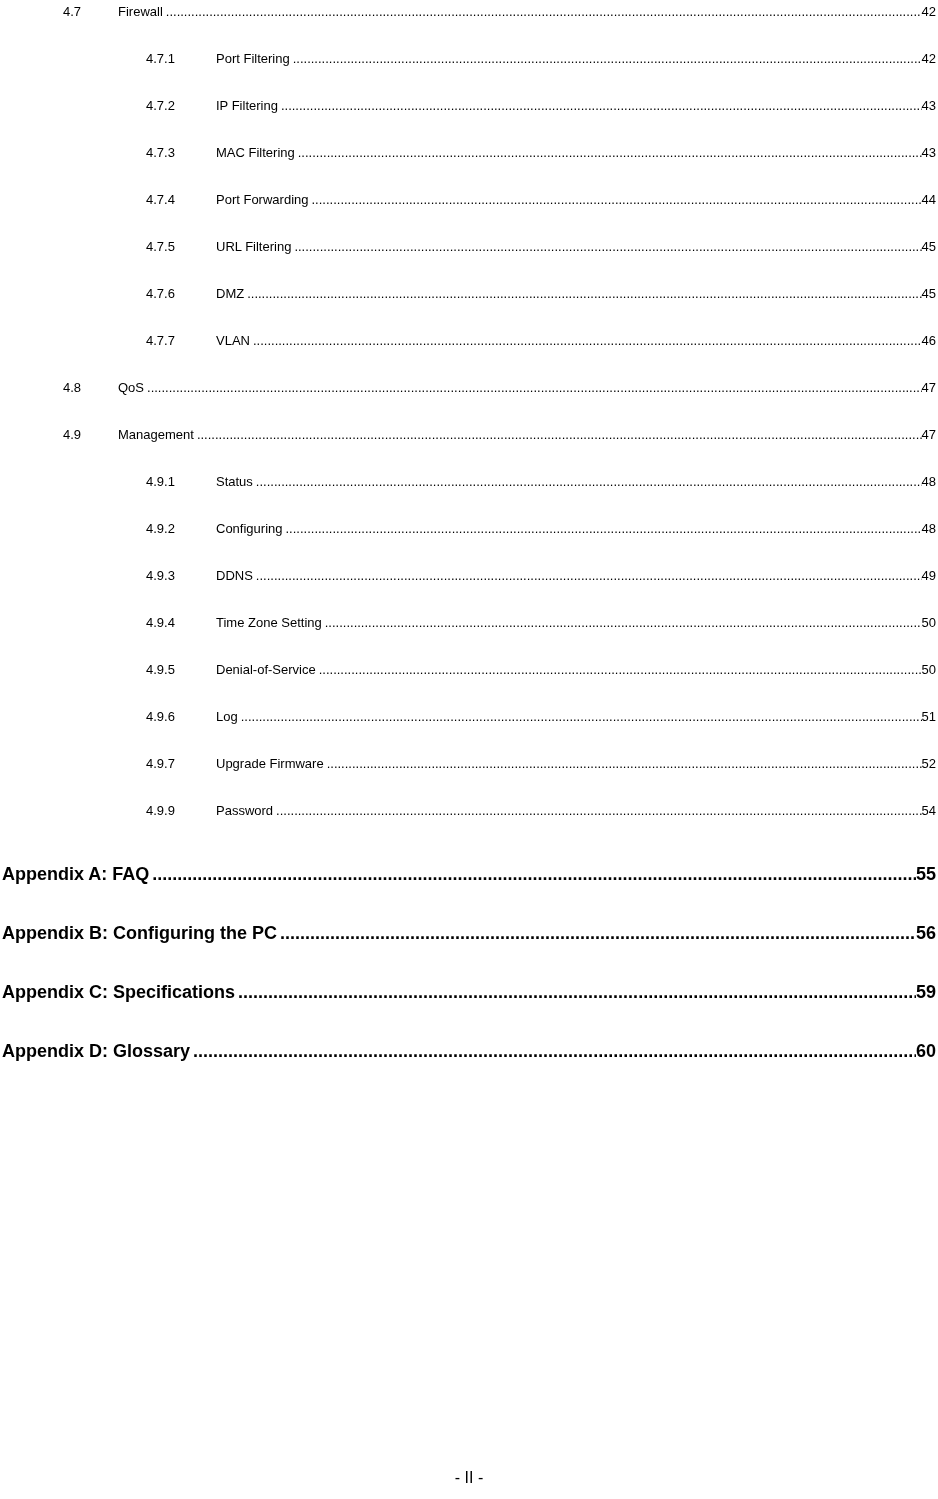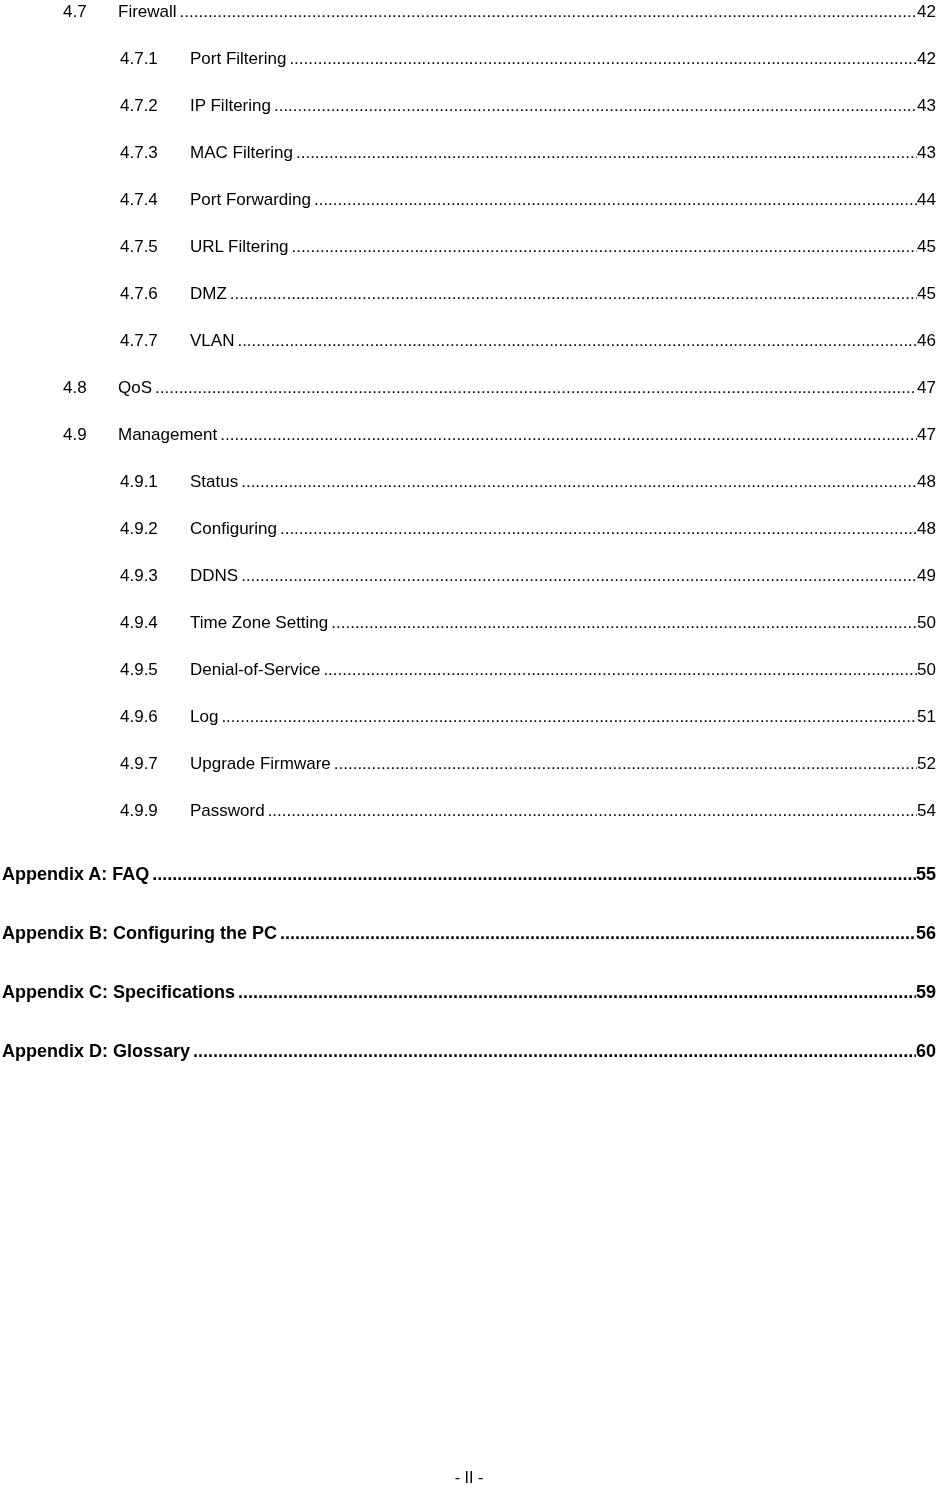--- a/index.html
+++ b/index.html
@@ -14,32 +14,32 @@
     position: relative;
     overflow: hidden;
   }
   .page {
     position: absolute;
     top: 2px; left: 0; right: 0; bottom: 0;
   }
   .row {
     display: flex;
     align-items: baseline;
-    font-size: 17px;
+    font-size: 13px;
     line-height: 20px;
     margin-bottom: 27px;
     padding-right: 2px;
     white-space: nowrap;
   }
   .row .num { flex: 0 0 auto; }
   .row .title { flex: 0 0 auto; }
   .l1 { padding-left: 63px; }
   .l1 .num { width: 55px; }
   .l2 { padding-left: 120px; }
-  .l2 .num { width: 70px; }
+  .l2 .num { width: 70px; margin-left: 26px; }
   .leader {
     flex: 1 1 auto;
     overflow: hidden;
     white-space: nowrap;
     margin-left: 3px;
     min-width: 10px;
   }
   .leader::after {
     content: "..........................................................................................................................................................................................................................................................................................................";
   }

